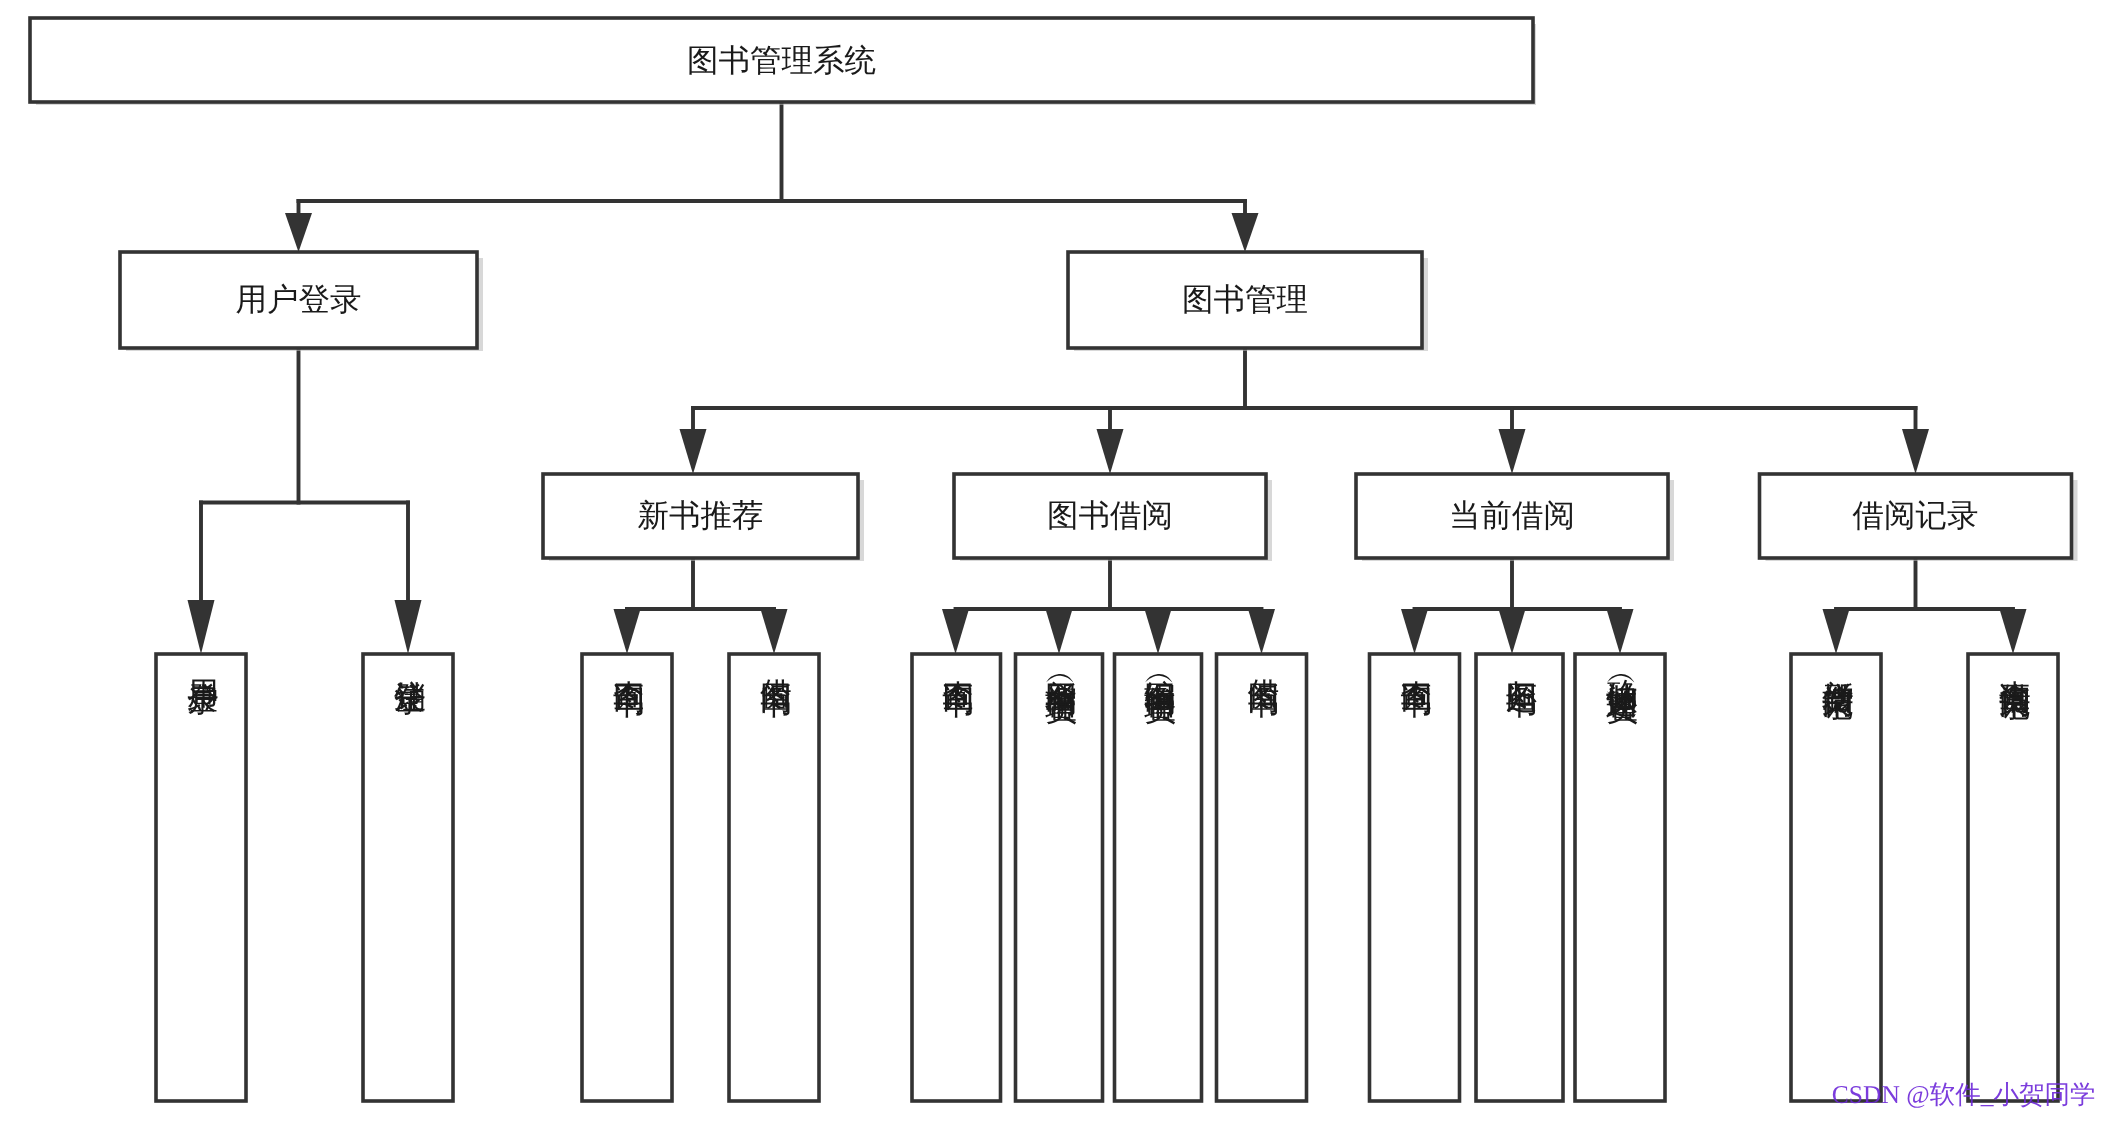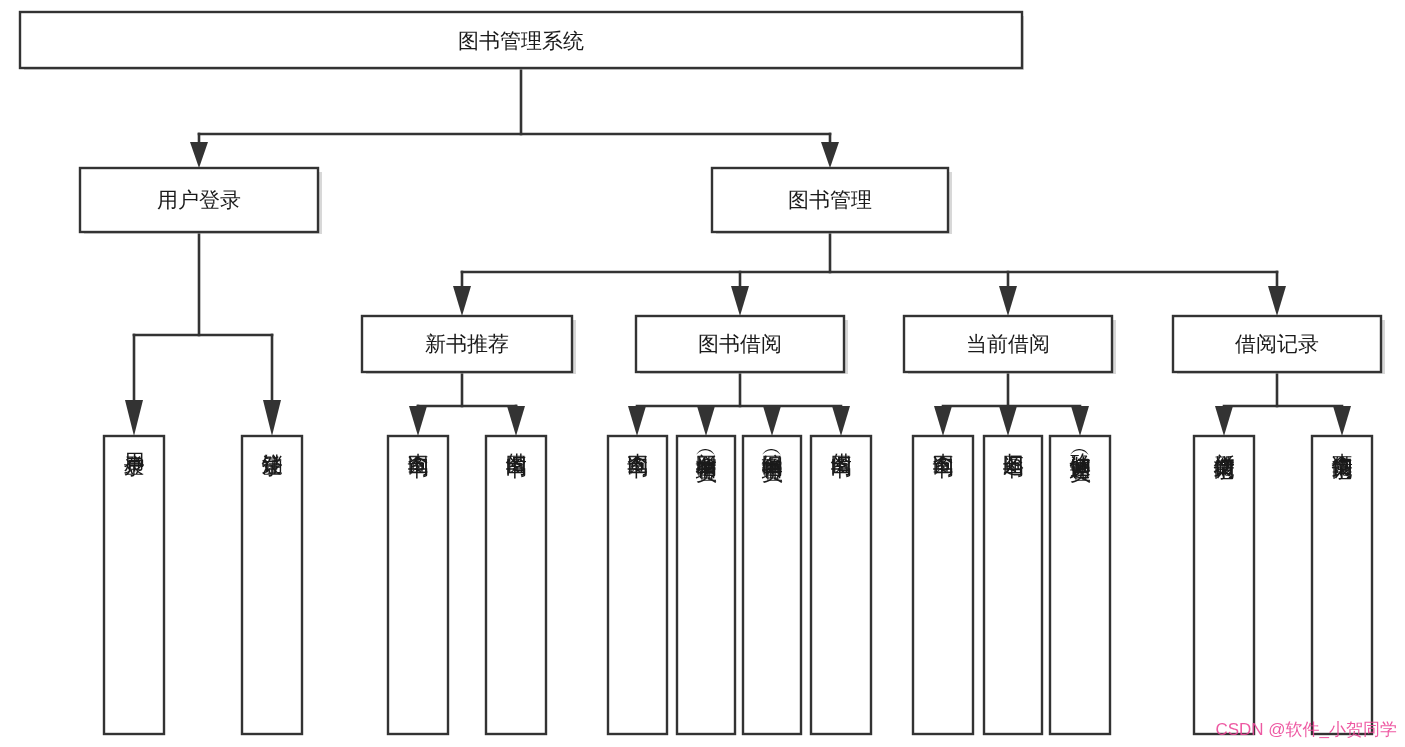--- a/index.html
+++ b/index.html
@@ -66,23 +66,23 @@
     font-size: 21px;
     line-height: 1.08;
     color: #1a1a1a;
     letter-spacing: 1.5px;
     white-space: nowrap;
   }
   #watermark {
     position: absolute;
     right: 8px;
     bottom: 6px;
-    font-family: Liberation Sans, sans-serif;
+    font-family: Liberation Serif, serif;
     font-size: 17px;
-    color: #ec4899;
+    color: #6d28d9;
     white-space: nowrap;
     opacity: 0.9;
   }
 </style>
 </head>
 <body>
 
 <div id="diagram-root">
 
   <svg id="flow" viewBox="0 0 1405 747">

